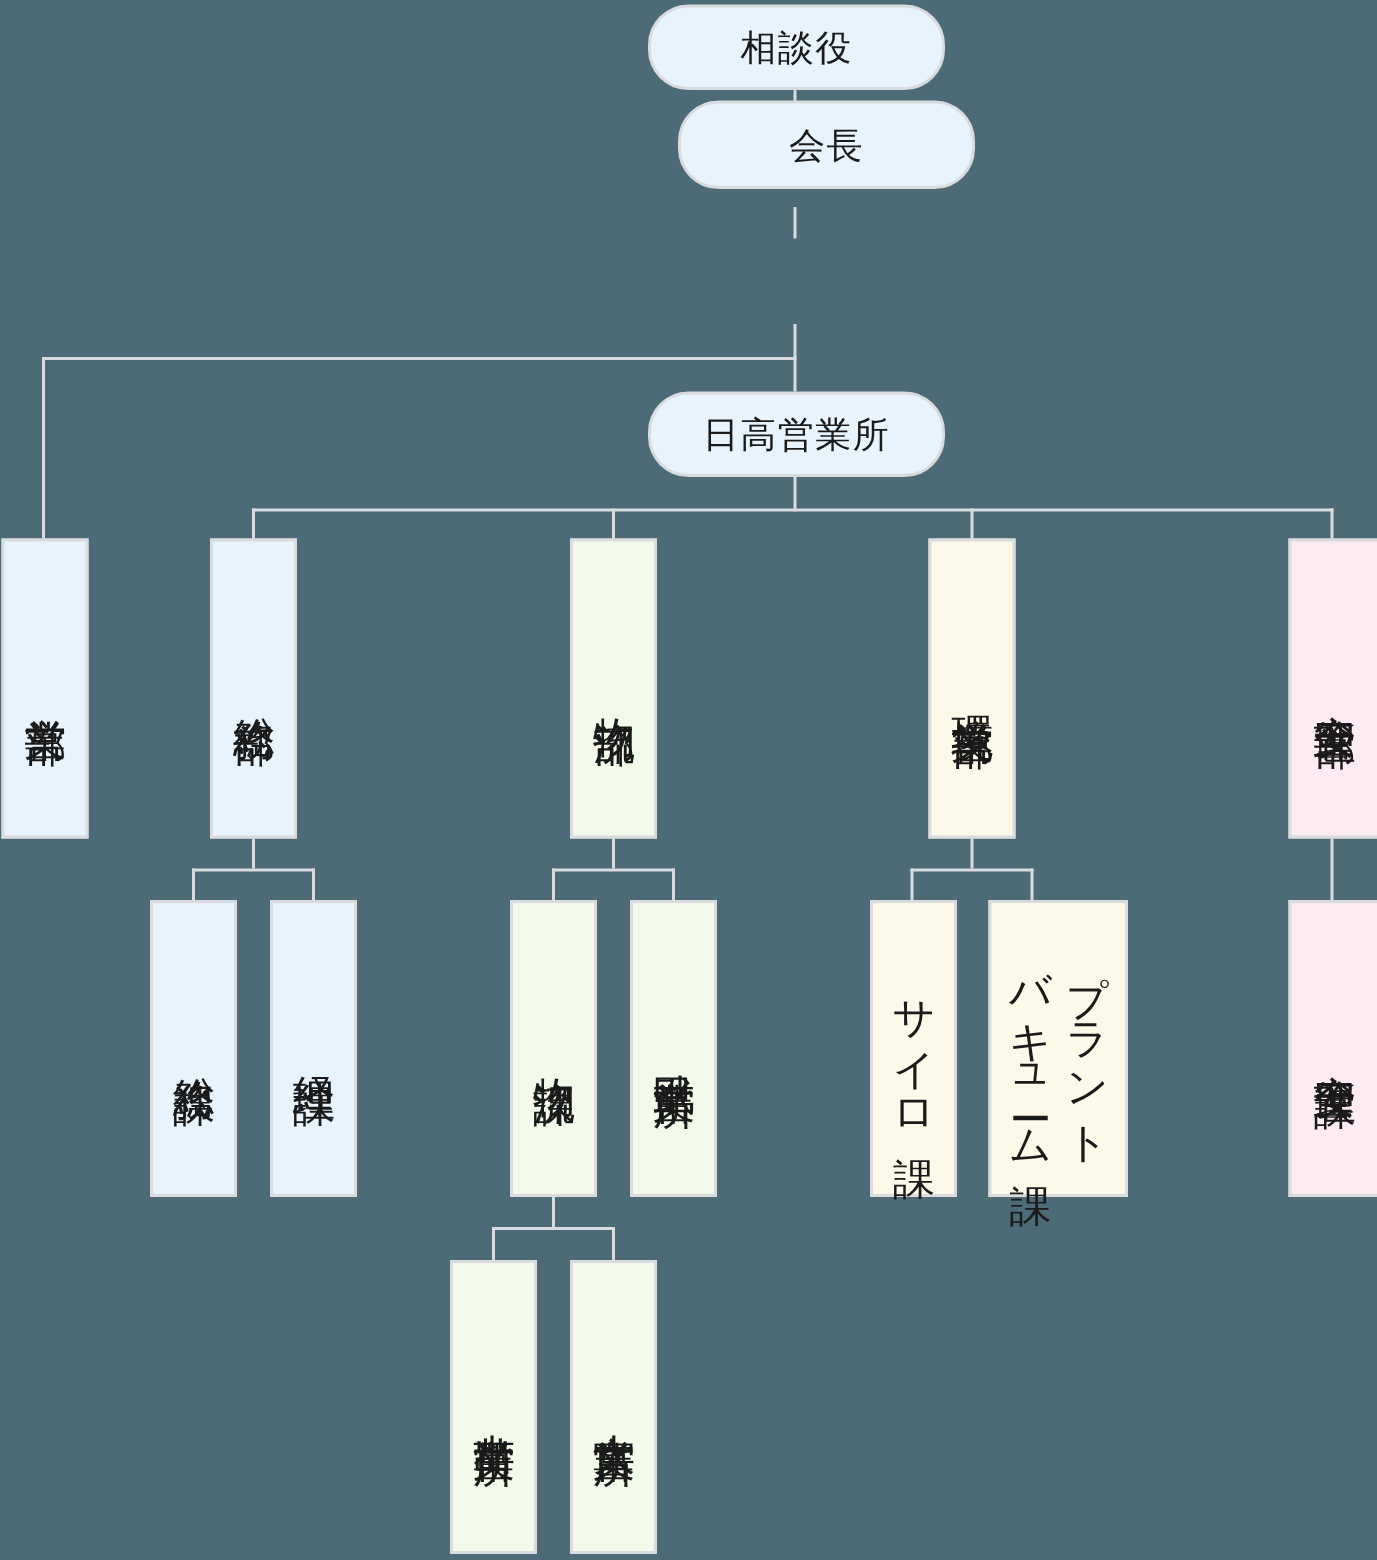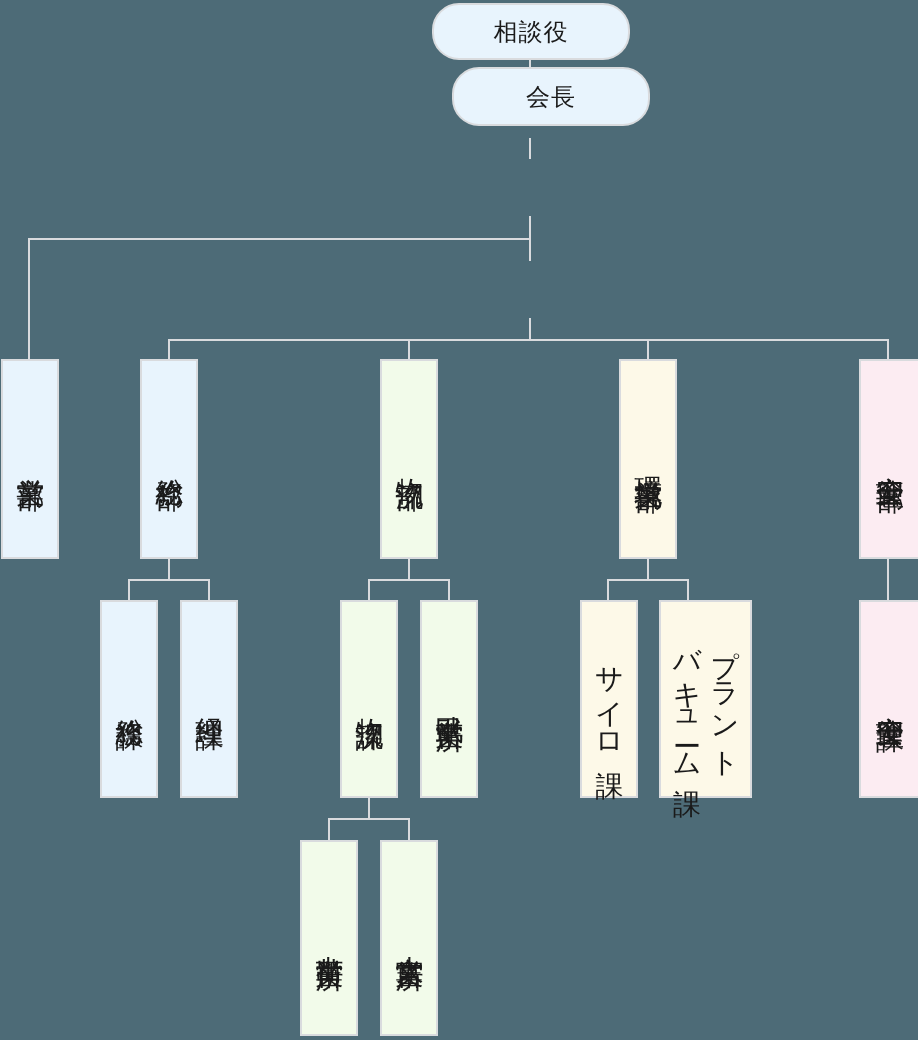--- a/index.html
+++ b/index.html
@@ -81,20 +81,23 @@
   <div class="line" style="left:328px;top:818px;width:82px;height:2px"></div>
   <div class="line" style="left:328px;top:818px;width:2px;height:22px"></div>
   <div class="line" style="left:408px;top:818px;width:2px;height:22px"></div>
 
   <div class="box h-box" style="left: 432px; top: 3px; width: 198px; height: 57px; background: rgb(232, 244, 253); color: rgb(26, 26, 26);">
     <span>相談役</span>
   </div>
   <div class="box h-box" style="left: 432px; top: 67px; width: 198px; height: 59px; background: rgb(232, 244, 253); color: rgb(26, 26, 26); margin-left: 20px;">
     <span>会長</span>
   </div>
+  <div class="box h-box" style="left: 432px; top: 261px; width: 198px; height: 57px; background: rgb(232, 244, 253); color: rgb(26, 26, 26);">
+    <span>日高営業所</span>
+  </div>
 
   <div class="box v-box" style="left: 1px; top: 359px; width: 58px; height: 200px; background: rgb(232, 244, 253); color: rgb(26, 26, 26);">
     <span>営業部</span>
   </div>
   <div class="box v-box" style="left: 140px; top: 359px; width: 58px; height: 200px; background: rgb(232, 244, 253); color: rgb(26, 26, 26);">
     <span>総務部</span>
   </div>
   <div class="box v-box" style="left: 380px; top: 359px; width: 58px; height: 200px; background: rgb(242, 251, 234); color: rgb(26, 26, 26);">
     <span>物流部</span>
   </div>

